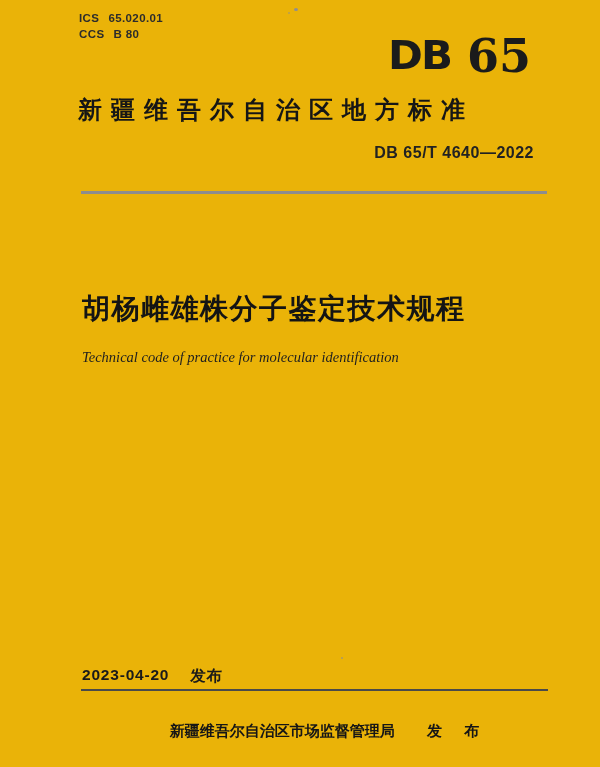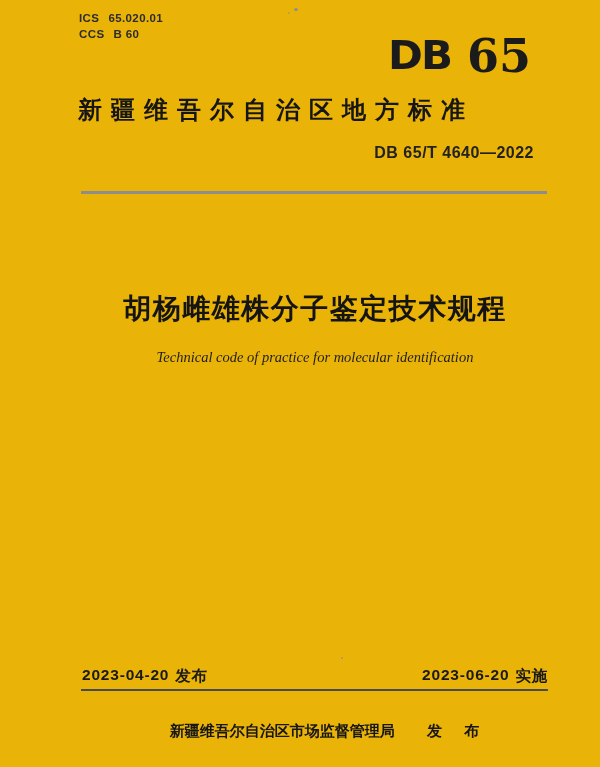--- a/index.html
+++ b/index.html
@@ -75,21 +75,20 @@
       top: 191px;
       width: 466px;
       height: 3px;
       background: #8d8d8d;
     }
     
     .content-col {
       position: absolute;
       left: 82px;
       width: 466px;
-      text-align: center;
     }
     .cn-title {
       top: 290px;
       font-size: 28px;
       font-weight: 700;
       letter-spacing: 1.5px;
       color: #141414;
       white-space: nowrap;
     }
     .en-title {
@@ -105,21 +104,21 @@
       position: absolute;
       left: 82px;
       top: 666px;
       width: 466px;
       display: flex;
       justify-content: space-between;
       font-size: 15.5px;
       font-weight: 600;
       color: #1a1a1a;
     }
-    .date-item { display: flex; gap: 6px; letter-spacing: 0.8px; white-space: nowrap; }
+    .date-item { display: flex; gap: 21px; letter-spacing: 0.8px; white-space: nowrap; }
     .rule-dark {
       position: absolute;
       left: 81px;
       top: 689px;
       width: 467px;
       height: 2px;
       background: #4a4a4a;
     }
     
     .footer {
@@ -148,21 +147,21 @@
 
 <div class="page">
 
   <div class="codes">
     <div class="code-line">
       <span>ICS</span>
       <span>65.020.01</span>
     </div>
     <div class="code-line">
       <span>CCS</span>
-      <span>B 60</span>
+      <span>B 80</span>
     </div>
   </div>
 
   <div class="logo">
     <span class="logo-db">DB</span>
     <span class="logo-65">65</span>
   </div>
 
   <div class="std-type">新疆维吾尔自治区地方标准</div>
 
@@ -174,24 +173,20 @@
 
   <div class="content-col en-title">
     <div>Technical code of practice for molecular identification</div>
   </div>
 
   <div class="dates">
     <div class="date-item">
       <span>2023-04-20</span>
       <span>发布</span>
     </div>
-    <div class="date-item">
-      <span>2023-06-20</span>
-      <span>实施</span>
-    </div>
   </div>
 
   <div class="rule-dark"></div>
 
   <div class="footer">
     <span>新疆维吾尔自治区市场监督管理局</span>
     <span class="pub-label">发 布</span>
   </div>
 
   <div class="speck speck-1"></div>

